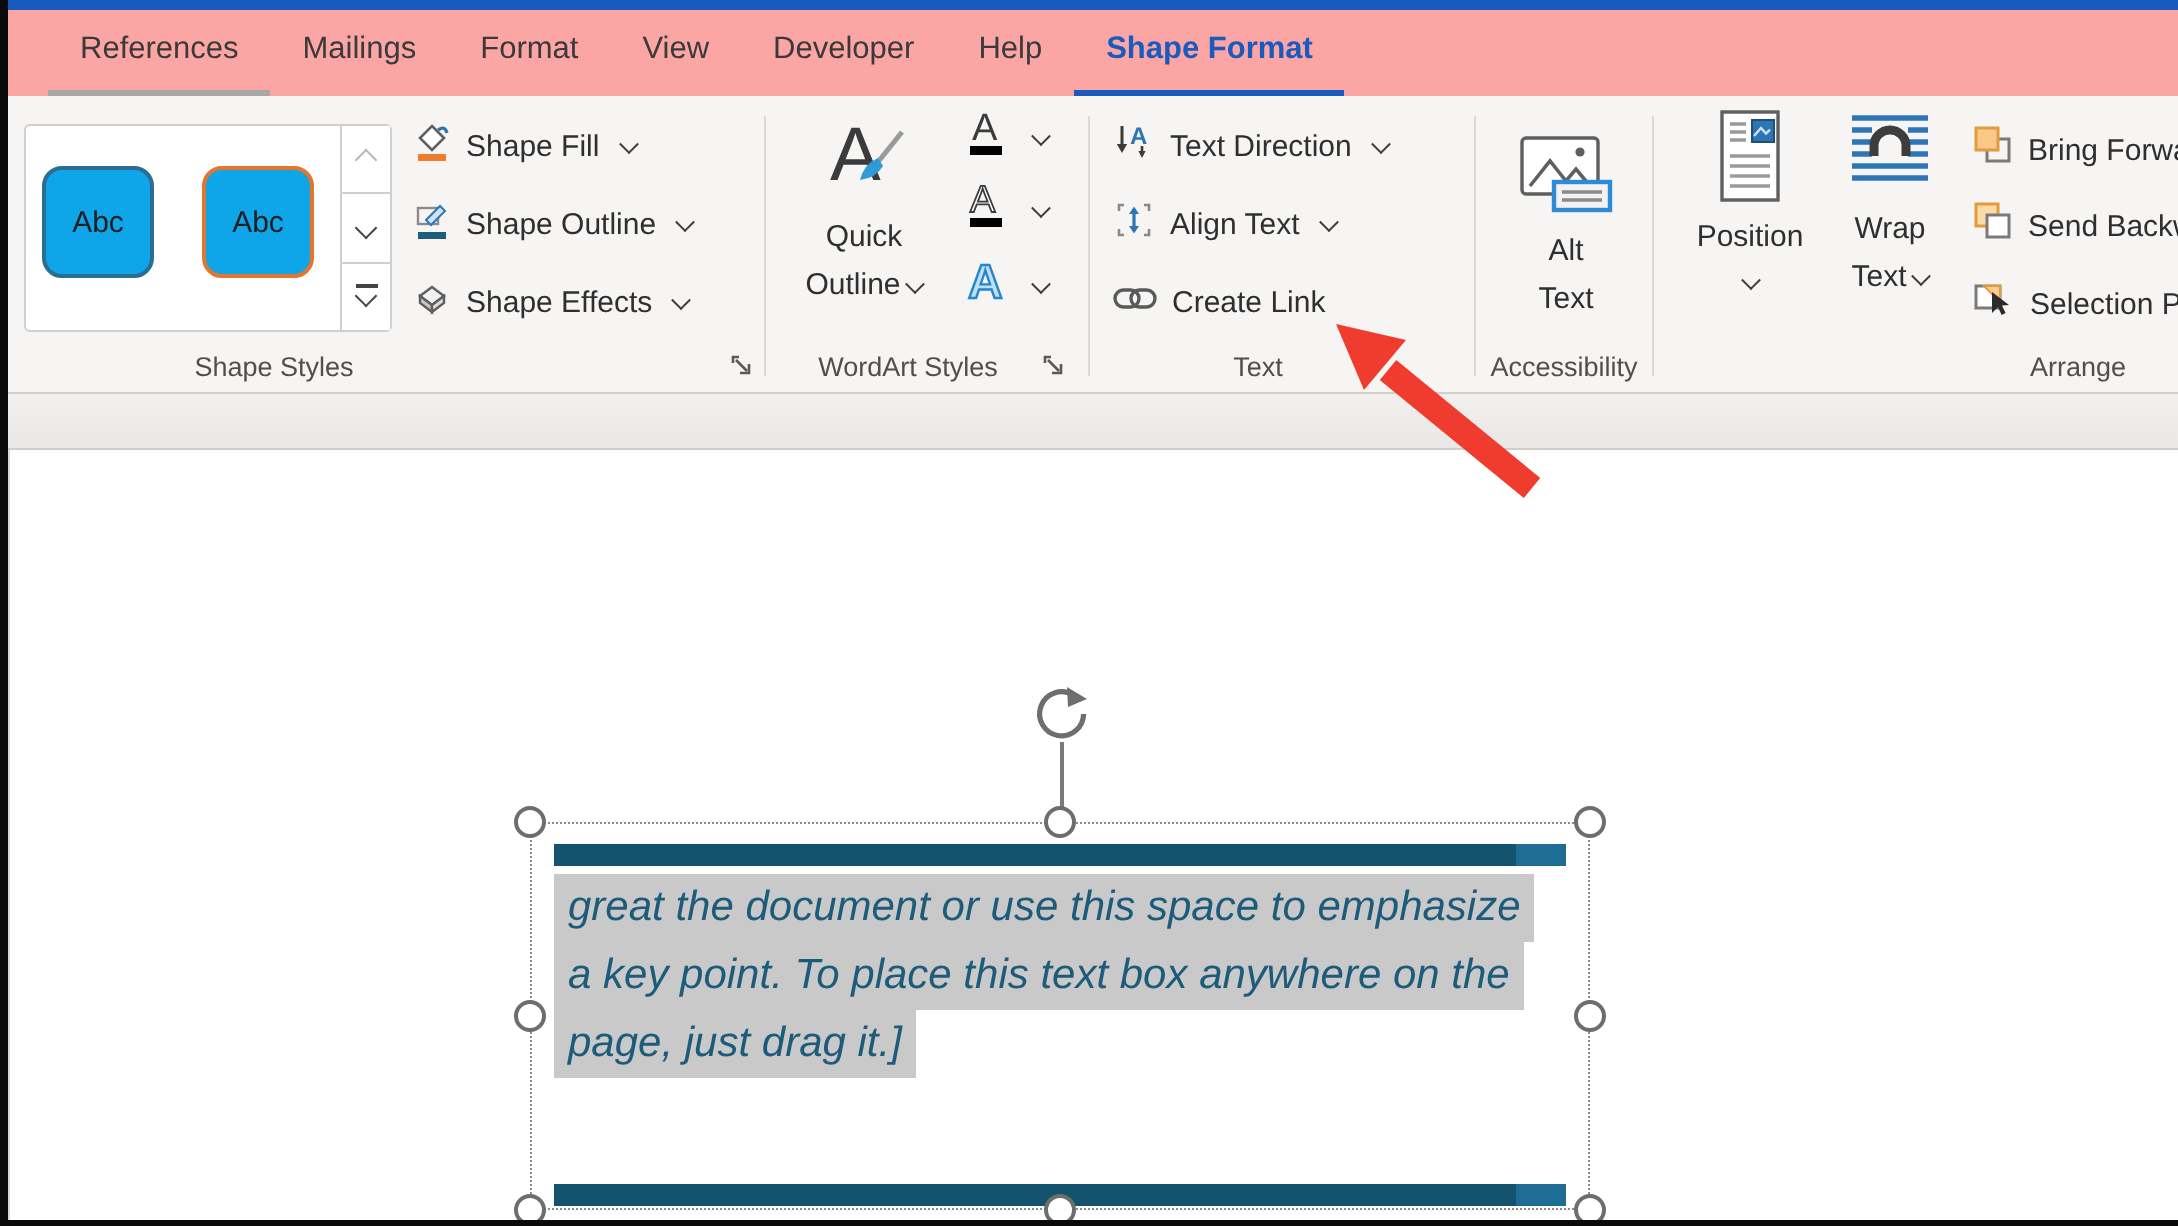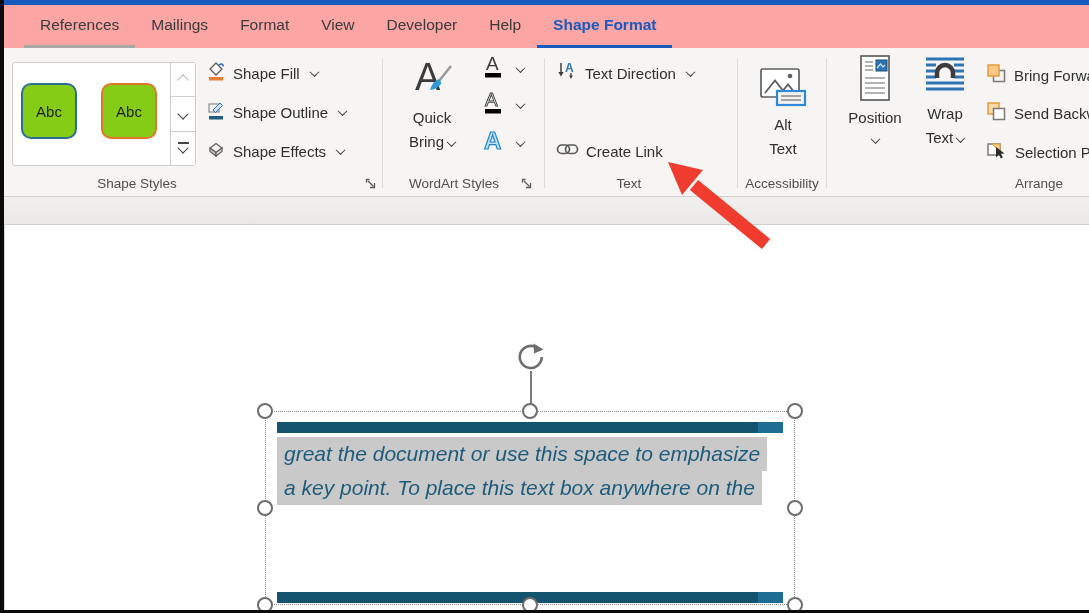--- a/index.html
+++ b/index.html
@@ -24,21 +24,21 @@
   .grplabel{top:128px;font-size:13.5px;color:#514f4d;text-align:center;white-space:nowrap;}
   .launcher{width:14px;height:14px;top:128px;cursor:pointer;}
   .rlabel{font-size:15px;color:#2f2f2f;white-space:nowrap;}
   .row{display:flex;align-items:center;gap:7px;height:26px;cursor:pointer;}
   .chev{display:inline-block;width:6px;height:6px;border-right:1.6px solid #3d3d3d;border-bottom:1.6px solid #3d3d3d;transform:rotate(45deg) translate(-1px,-1px);margin-left:4px;}
   .bigbtn{display:flex;flex-direction:column;align-items:center;cursor:pointer;}
   .bigbtn .rlabel{line-height:24px;}
 
   
   .gallery{left:8px;top:14px;width:184px;height:104px;background:#fff;border:1px solid #d1cfcd;border-radius:3px;box-sizing:border-box;}
-  .thumb{position:absolute;top:20px;width:52px;height:52px;border-radius:10px;background:#84cc16;display:flex;align-items:center;justify-content:center;font-size:15px;color:#1f1f1f;cursor:pointer;}
+  .thumb{position:absolute;top:20px;width:52px;height:52px;border-radius:10px;background:#0ea5e9;display:flex;align-items:center;justify-content:center;font-size:15px;color:#1f1f1f;cursor:pointer;}
   .gscroll{position:absolute;right:0;top:0;width:25px;height:102px;display:flex;flex-direction:column;}
   .gbtn{flex:1;border-left:1px solid #d1cfcd;background:#fff;display:flex;align-items:center;justify-content:center;cursor:pointer;}
   .gbtn + .gbtn{border-top:1px solid #d1cfcd;}
   .caret{width:7px;height:7px;border-right:1.7px solid #444;border-bottom:1.7px solid #444;transform:rotate(45deg);}
   .caret.dis{border-color:#b9b7b5;}
   .morebar{position:absolute;width:11px;height:1.7px;background:#444;margin-top:-11px;}
 
   
   .band{left:4px;top:197px;width:1085px;height:28px;background:linear-gradient(#f1f0ef,#e9e8e6);border-bottom:1px solid #d0cdca;box-sizing:border-box;}
   .page{left:4px;top:225px;width:1085px;height:385px;background:#fff;border-left:1px solid #dcdad8;box-sizing:border-box;}
@@ -142,21 +142,21 @@
 
     <div class="abs bigbtn" style="left:392px;top:6px;width:72px">
       <span>
         <svg width="46" height="48" viewBox="0 0 46 48">
             <text x="6" y="36" font-size="38" fill="#3b3b3b">A</text>
             <path d="M42 12 L30 27" stroke="#9a9a9a" stroke-width="2.5"></path>
             <path d="M30 25 q-7 3 -9 11 q8 -1 11.5 -7 Z" fill="#2e9bd6"></path>
           </svg>
       </span>
       <span class="rlabel">Quick</span>
-      <span class="rlabel"><span>Bring</span><span class="chev"></span></span>
+      <span class="rlabel"><span>Outline</span><span class="chev"></span></span>
     </div>
     <div class="abs row" style="left:476px;top:8px">
       <span>
         <svg width="26" height="28" viewBox="0 0 26 28">
             <text x="6" y="17" font-size="19" fill="#3b3b3b">A</text>
             <rect x="5" y="20" width="16" height="4.5" fill="#000"></rect>
           </svg>
       </span>
         <span class="chev"></span>
     </div>
@@ -192,20 +192,32 @@
             <path d="M5 2 v10" stroke="#3b3b3b" stroke-width="1.5"></path>
             <path d="M2.4 11 L5 15.5 L7.6 11 Z" fill="#3b3b3b"></path>
             <text x="9" y="11" font-size="12" font-weight="bold" fill="#2e75b6">A</text>
             <path d="M15 12 v3" stroke="#3b3b3b" stroke-width="1.3"></path>
             <path d="M13.2 14.5 L15 18 L16.8 14.5 Z" fill="#3b3b3b"></path>
           </svg>
       </span>
       <span class="rlabel">Text Direction</span>
         <span class="chev"></span>
     </div>
+    <div class="abs row" style="left:552px;top:51px">
+      <span>
+        <svg width="22" height="20" viewBox="0 0 22 20">
+            <path d="M6 2.5 H3.5 V5.5 M16 2.5 H18.5 V5.5 M6 17.5 H3.5 V14.5 M16 17.5 H18.5 V14.5" fill="none" stroke="#8a8a8a" stroke-width="1.3"></path>
+            <path d="M11 5 v10" stroke="#2e75b6" stroke-width="1.6"></path>
+            <path d="M8.5 7 L11 3.2 L13.5 7 Z" fill="#2e75b6"></path>
+            <path d="M8.5 13 L11 16.8 L13.5 13 Z" fill="#2e75b6"></path>
+          </svg>
+      </span>
+      <span class="rlabel">Align Text</span>
+        <span class="chev"></span>
+    </div>
     <div class="abs row" style="left:552px;top:90px">
       <span>
         <svg width="23" height="20" viewBox="0 0 23 20">
             <rect x="1.5" y="6" width="12" height="8.5" rx="4.2" fill="none" stroke="#5a5a5a" stroke-width="1.7"></rect>
             <rect x="9.5" y="6" width="12" height="8.5" rx="4.2" fill="none" stroke="#5a5a5a" stroke-width="1.7"></rect>
           </svg>
       </span>
       <span class="rlabel">Create Link</span>
     </div>
     <div class="abs grplabel" style="left:560px;width:130px">Text</div>
@@ -296,20 +308,21 @@
   </div>
 
   <div class="abs sel-rect"></div>
   <div class="abs tbar" style="left:277px;top:422px">
       <div class="dark"></div>
       <div class="lite"></div>
     </div>
   <div class="abs quote">
     <span>great the document or use this space to emphasize</span>
     <span>a key point. To place this text box anywhere on the</span>
+    <span>page, just drag it.]</span>
   </div>
   <div class="abs tbar" style="left:277px;top:592px">
       <div class="dark"></div>
       <div class="lite"></div>
     </div>
 
   <div class="handle" style="left:265px;top:411px"></div>
   <div class="handle" style="left:530px;top:411px"></div>
   <div class="handle" style="left:795px;top:411px"></div>
   <div class="handle" style="left:265px;top:508px"></div>

